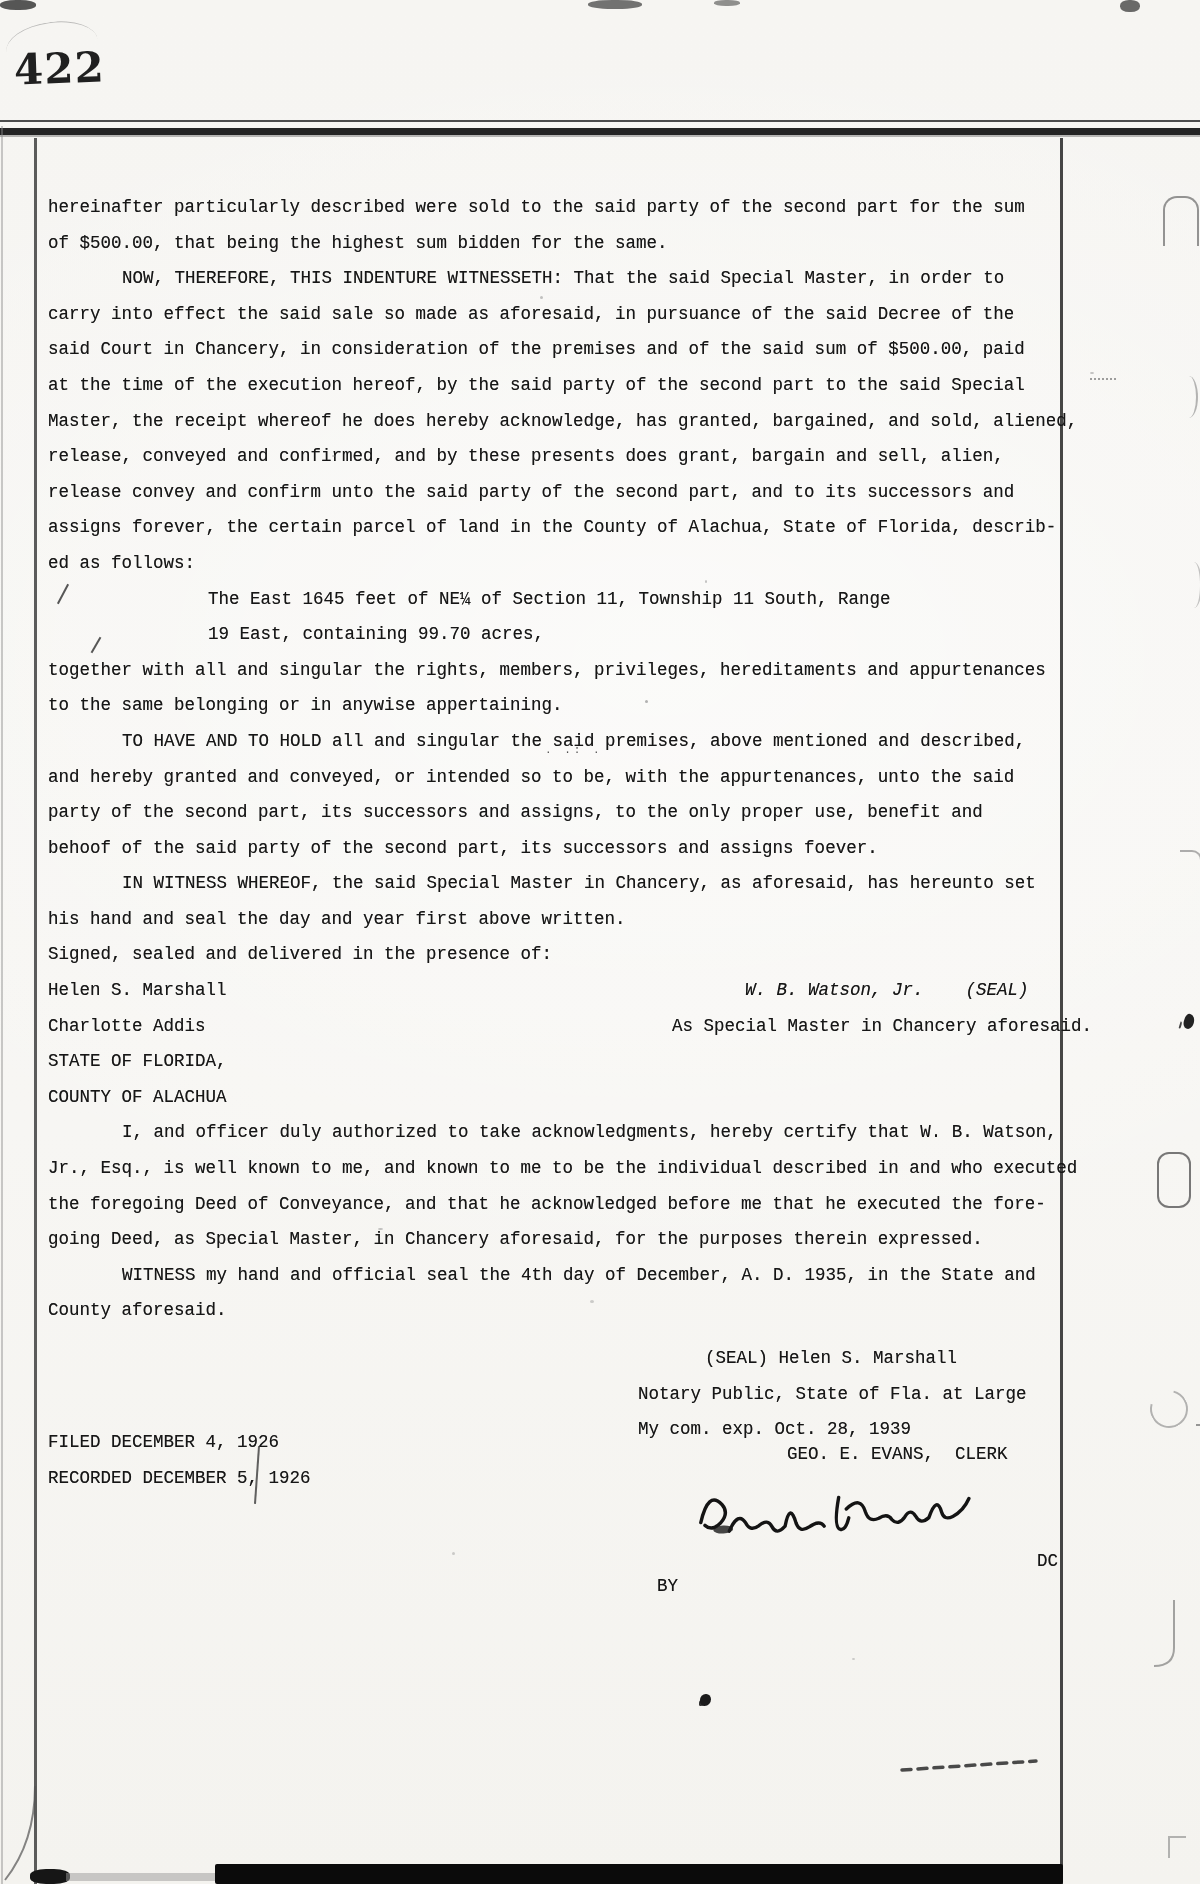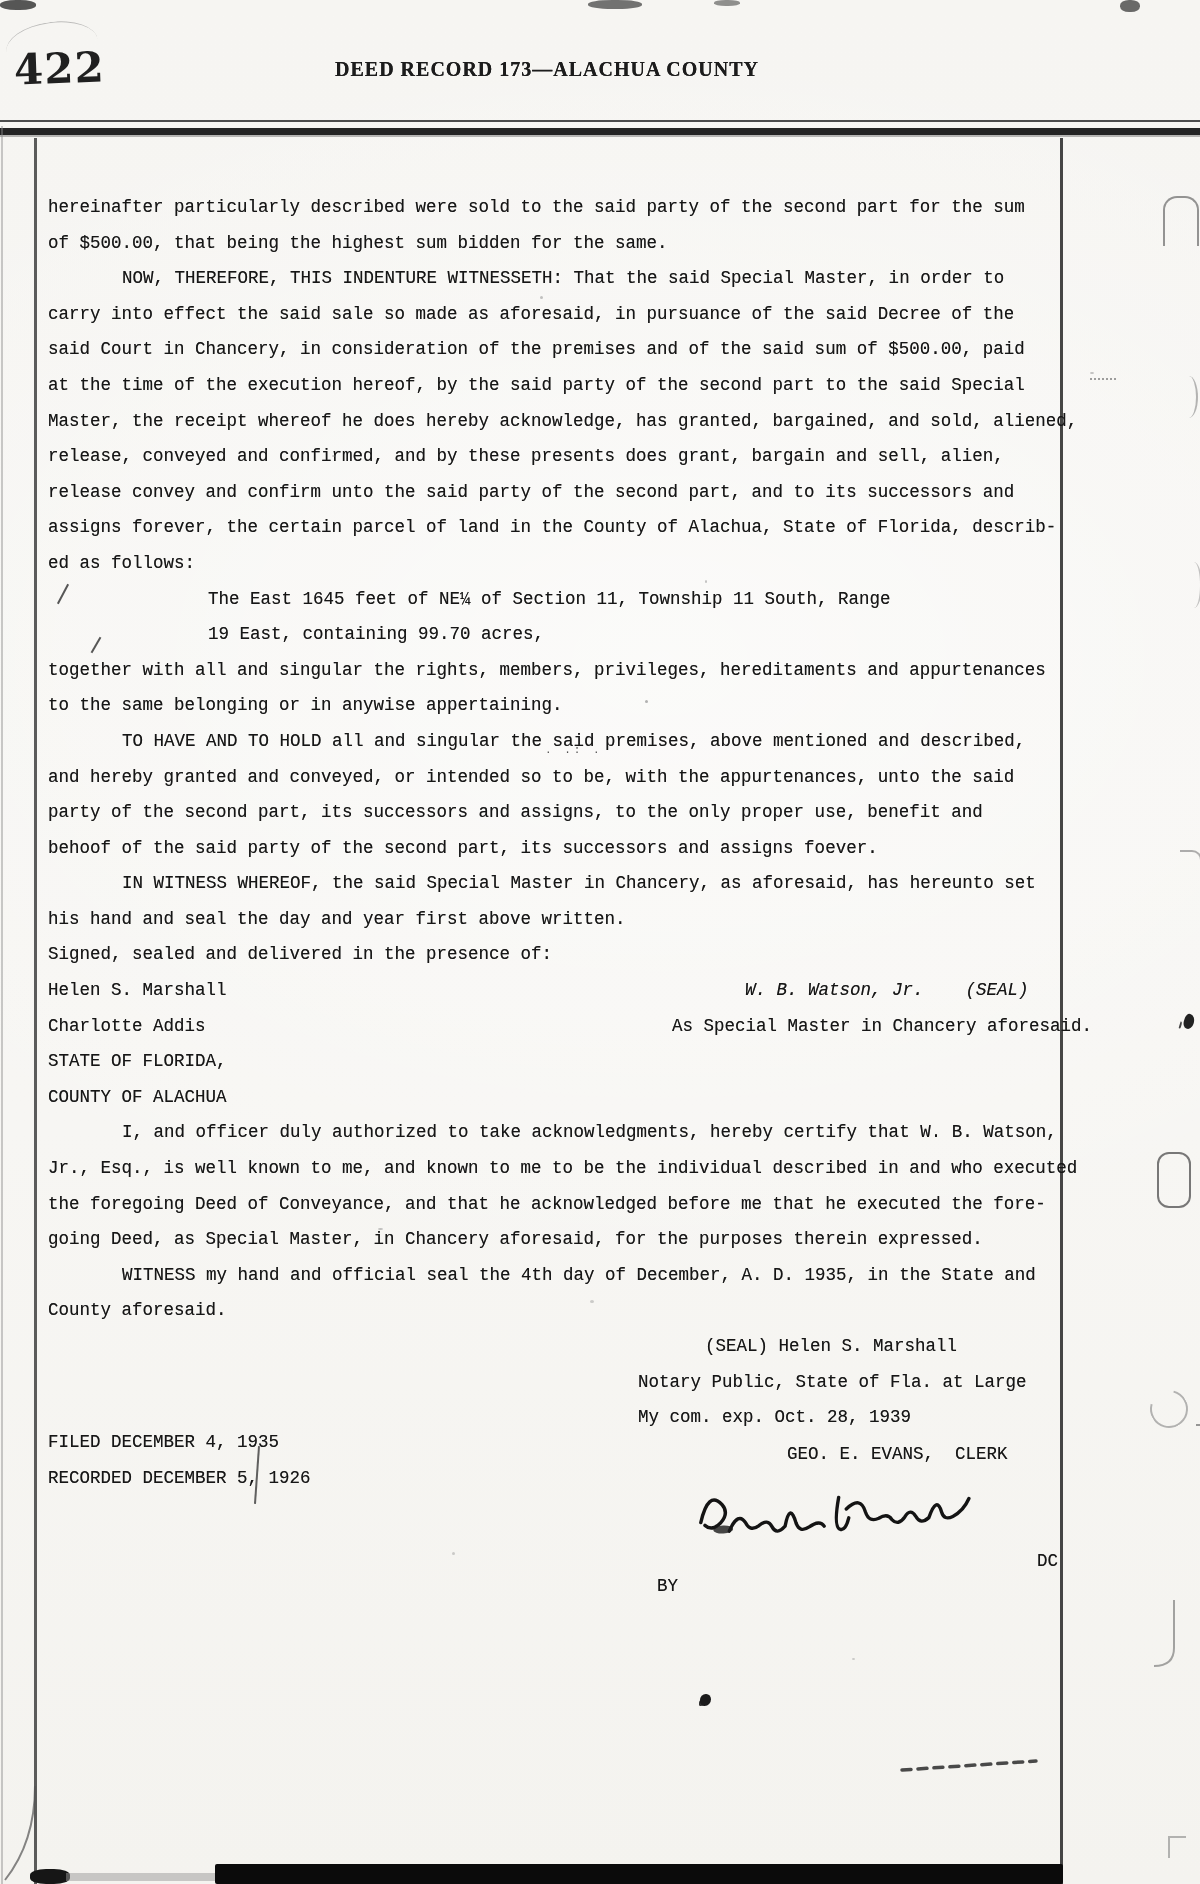--- a/index.html
+++ b/index.html
@@ -33,21 +33,21 @@
   
   .deed-text{
     position:absolute;left:48px;top:190px;width:1140px;
     font-size:17.5px;line-height:35.6px;white-space:pre;
     color:#161616;text-shadow:0 0 .6px rgba(20,20,20,.55);
     filter:blur(.15px);
   }
   .row{position:relative;height:35.6px;}
   .ind-1{padding-left:74px;}
   .ind-2{padding-left:160px;}
-  .ind-3{padding-left:657px;}
+  .ind-3{padding-left:657px;margin-top:12px;}
   .ind-4{padding-left:590px;}
   .rt{position:absolute;top:0;}
   .rc-1{left:697px;font-style:italic;}
   .rc-2{left:624px;}
 
   
   .typed{
     position:absolute;font-size:17.5px;white-space:pre;color:#161616;
     text-shadow:0 0 .6px rgba(20,20,20,.55);filter:blur(.15px);
   }
@@ -100,35 +100,34 @@
 
 <div class="page">
 
   <div class="smudge smudge-tl"></div>
   <div class="smudge smudge-tc"></div>
   <div class="smudge smudge-tc2"></div>
   <div class="smudge smudge-tr"></div>
   <div class="crease-arc"></div>
 
   <div class="page-number">422</div>
-  <div class="page-header">DEED RECORD 173—ALACHUA COUNTY</div>
   <div class="rule-thin"></div>
   <div class="rule-thick"></div>
   <div class="left-edge-line"></div>
   <div class="left-rule"></div>
   <div class="right-rule"></div>
 
   <div class="deed-text"><div class="row"><span>hereinafter particularly described were sold to the said party of the second part for the sum</span></div><div class="row"><span>of $500.00, that being the highest sum bidden for the same.</span></div><div class="row ind-1"><span>NOW, THEREFORE, THIS INDENTURE WITNESSETH: That the said Special Master, in order to</span></div><div class="row"><span>carry into effect the said sale so made as aforesaid, in pursuance of the said Decree of the</span></div><div class="row"><span>said Court in Chancery, in consideration of the premises and of the said sum of $500.00, paid</span></div><div class="row"><span>at the time of the execution hereof, by the said party of the second part to the said Special</span></div><div class="row"><span>Master, the receipt whereof he does hereby acknowledge, has granted, bargained, and sold, aliened,</span></div><div class="row"><span>release, conveyed and confirmed, and by these presents does grant, bargain and sell, alien,</span></div><div class="row"><span>release convey and confirm unto the said party of the second part, and to its successors and</span></div><div class="row"><span>assigns forever, the certain parcel of land in the County of Alachua, State of Florida, describ-</span></div><div class="row"><span>ed as follows:</span></div><div class="row ind-2"><span>The East 1645 feet of NE¼ of Section 11, Township 11 South, Range</span></div><div class="row ind-2"><span>19 East, containing 99.70 acres,</span></div><div class="row"><span>together with all and singular the rights, members, privileges, hereditaments and appurtenances</span></div><div class="row"><span>to the same belonging or in anywise appertaining.</span></div><div class="row ind-1"><span>TO HAVE AND TO HOLD all and singular the said premises, above mentioned and described,</span></div><div class="row"><span>and hereby granted and conveyed, or intended so to be, with the appurtenances, unto the said</span></div><div class="row"><span>party of the second part, its successors and assigns, to the only proper use, benefit and</span></div><div class="row"><span>behoof of the said party of the second part, its successors and assigns foever.</span></div><div class="row ind-1"><span>IN WITNESS WHEREOF, the said Special Master in Chancery, as aforesaid, has hereunto set</span></div><div class="row"><span>his hand and seal the day and year first above written.</span></div><div class="row"><span>Signed, sealed and delivered in the presence of:</span></div><div class="row"><span>Helen S. Marshall</span><span class="rt rc-1">W. B. Watson, Jr.    (SEAL)</span></div><div class="row"><span>Charlotte Addis</span><span class="rt rc-2">As Special Master in Chancery aforesaid.</span></div><div class="row"><span>STATE OF FLORIDA,</span></div><div class="row"><span>COUNTY OF ALACHUA</span></div><div class="row ind-1"><span>I, and officer duly authorized to take acknowledgments, hereby certify that W. B. Watson,</span></div><div class="row"><span>Jr., Esq., is well known to me, and known to me to be the individual described in and who executed</span></div><div class="row"><span>the foregoing Deed of Conveyance, and that he acknowledged before me that he executed the fore-</span></div><div class="row"><span>going Deed, as Special Master, in Chancery aforesaid, for the purposes therein expressed.</span></div><div class="row ind-1"><span>WITNESS my hand and official seal the 4th day of December, A. D. 1935, in the State and</span></div><div class="row"><span>County aforesaid.</span></div><div class="row ind-3"><span>(SEAL) Helen S. Marshall</span></div><div class="row ind-4"><span>Notary Public, State of Fla. at Large</span></div><div class="row ind-4"><span>My com. exp. Oct. 28, 1939</span></div></div>
 
   <div class="stray-dots">. .: .</div>
 
   <div class="pen-stroke stroke-desc-1"></div>
   <div class="pen-stroke stroke-desc-2"></div>
 
-  <div class="typed filed-line">FILED DECEMBER 4, 1935</div>
+  <div class="typed filed-line">FILED DECEMBER 4, 1926</div>
   <div class="typed recorded-line">RECORDED DECEMBER 5, 1926</div>
   <div class="pen-stroke stroke-recorded"></div>
   <div class="typed clerk-line">GEO. E. EVANS,  CLERK</div>
   <div class="typed by-prefix">BY</div>
   <svg class="signature-svg" width="345" height="62" viewBox="0 0 345 62" title="Adelaide Hendricks">
     <path d="M8,42 q9,-32 22,-17 q7,9 -2,18 q-9,9 -16,2 m24,7 q10,-20 17,-7 q4,9 13,3 q9,-7 13,2 q4,9 13,0 q6,-24 11,-3 q3,11 13,5 q11,-7 15,0 m16,-28 q-7,30 0,32 q5,2 9,-11 m-2,-9 q15,-13 19,4 q3,11 13,7 q9,-5 13,2 q6,7 13,-2 q6,-9 11,0 q4,9 13,2 q9,-22 13,-5 q2,9 11,5 q11,-5 17,-17" fill="none" stroke="#141414" stroke-width="3.4" stroke-linecap="round" stroke-linejoin="round"></path>
     <ellipse cx="30" cy="50" rx="10" ry="4" fill="#1a1a1a" opacity=".8"></ellipse>
   </svg>
   <div class="typed deputy-suffix">DC</div>
 

